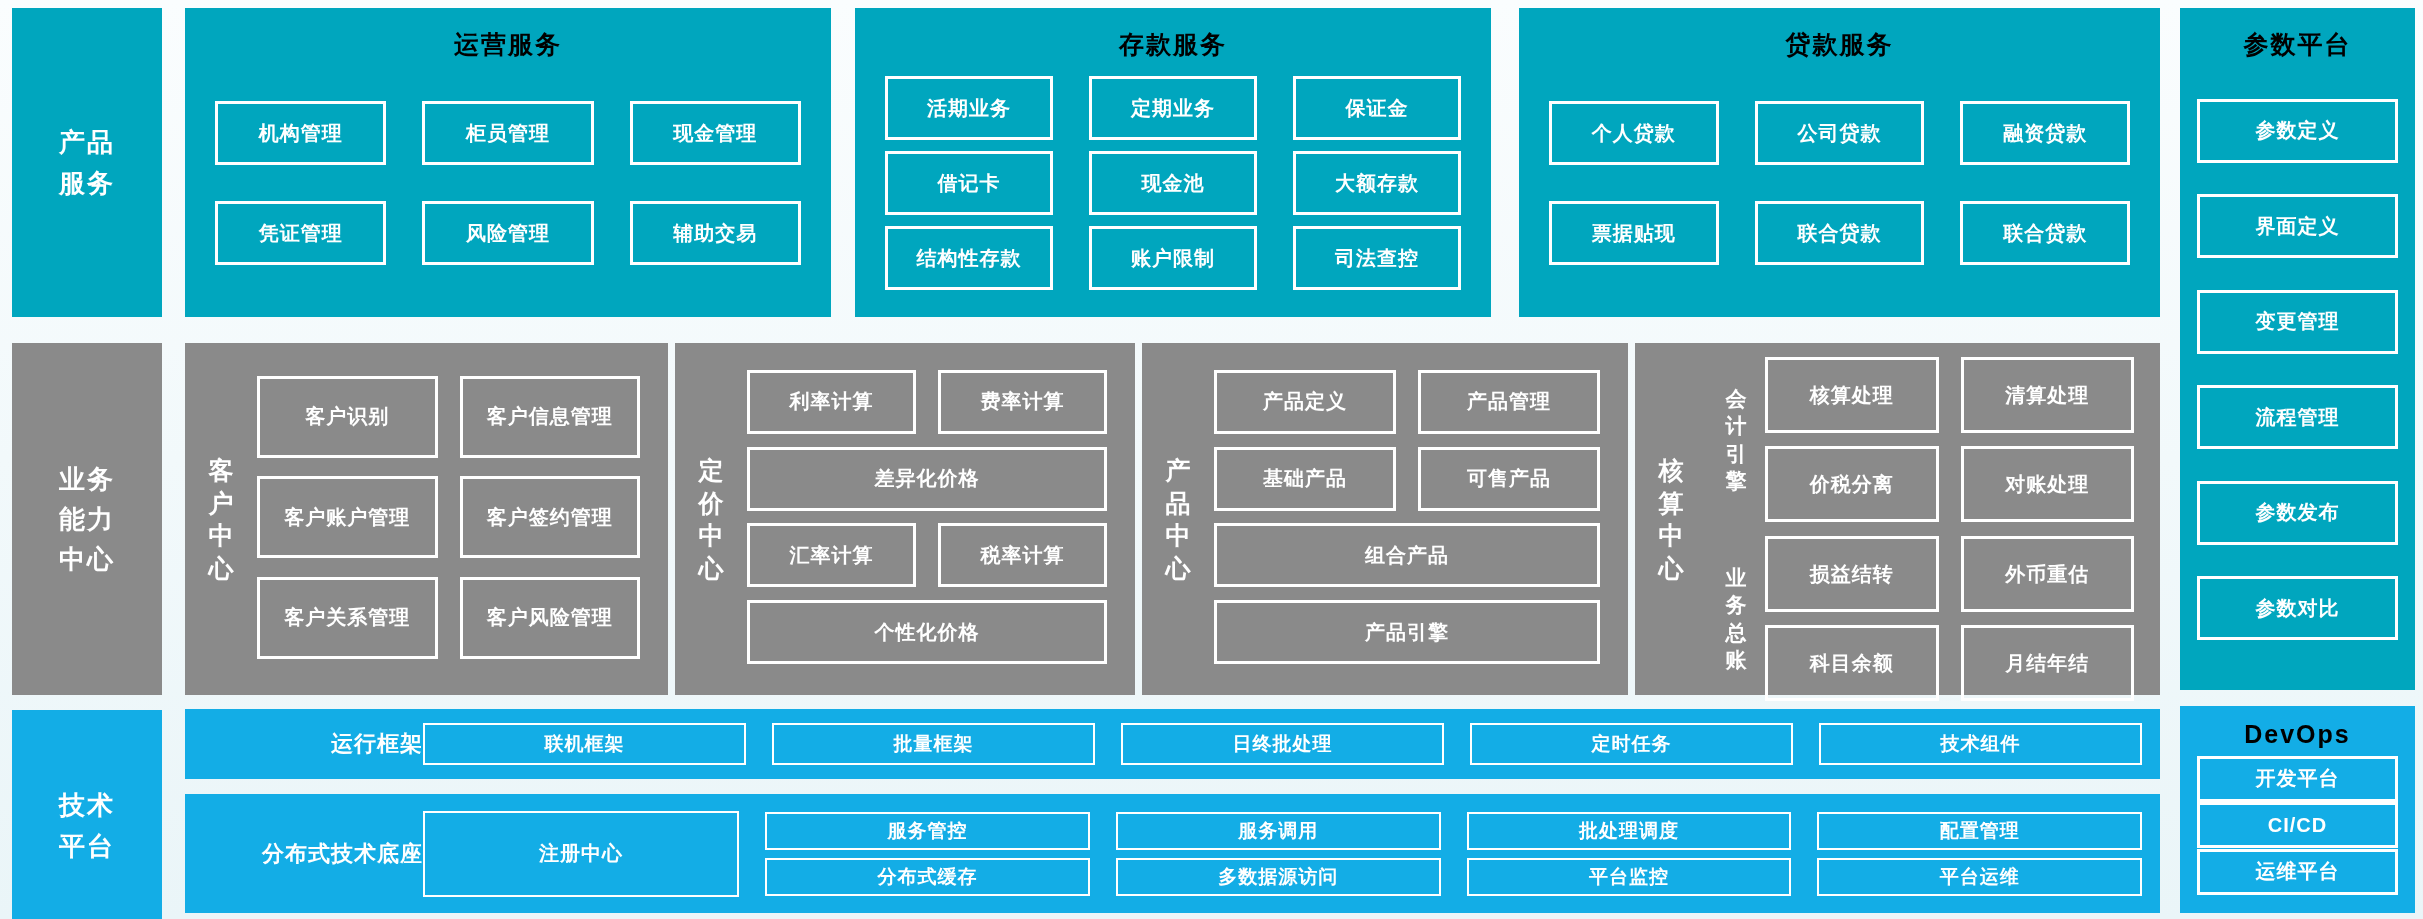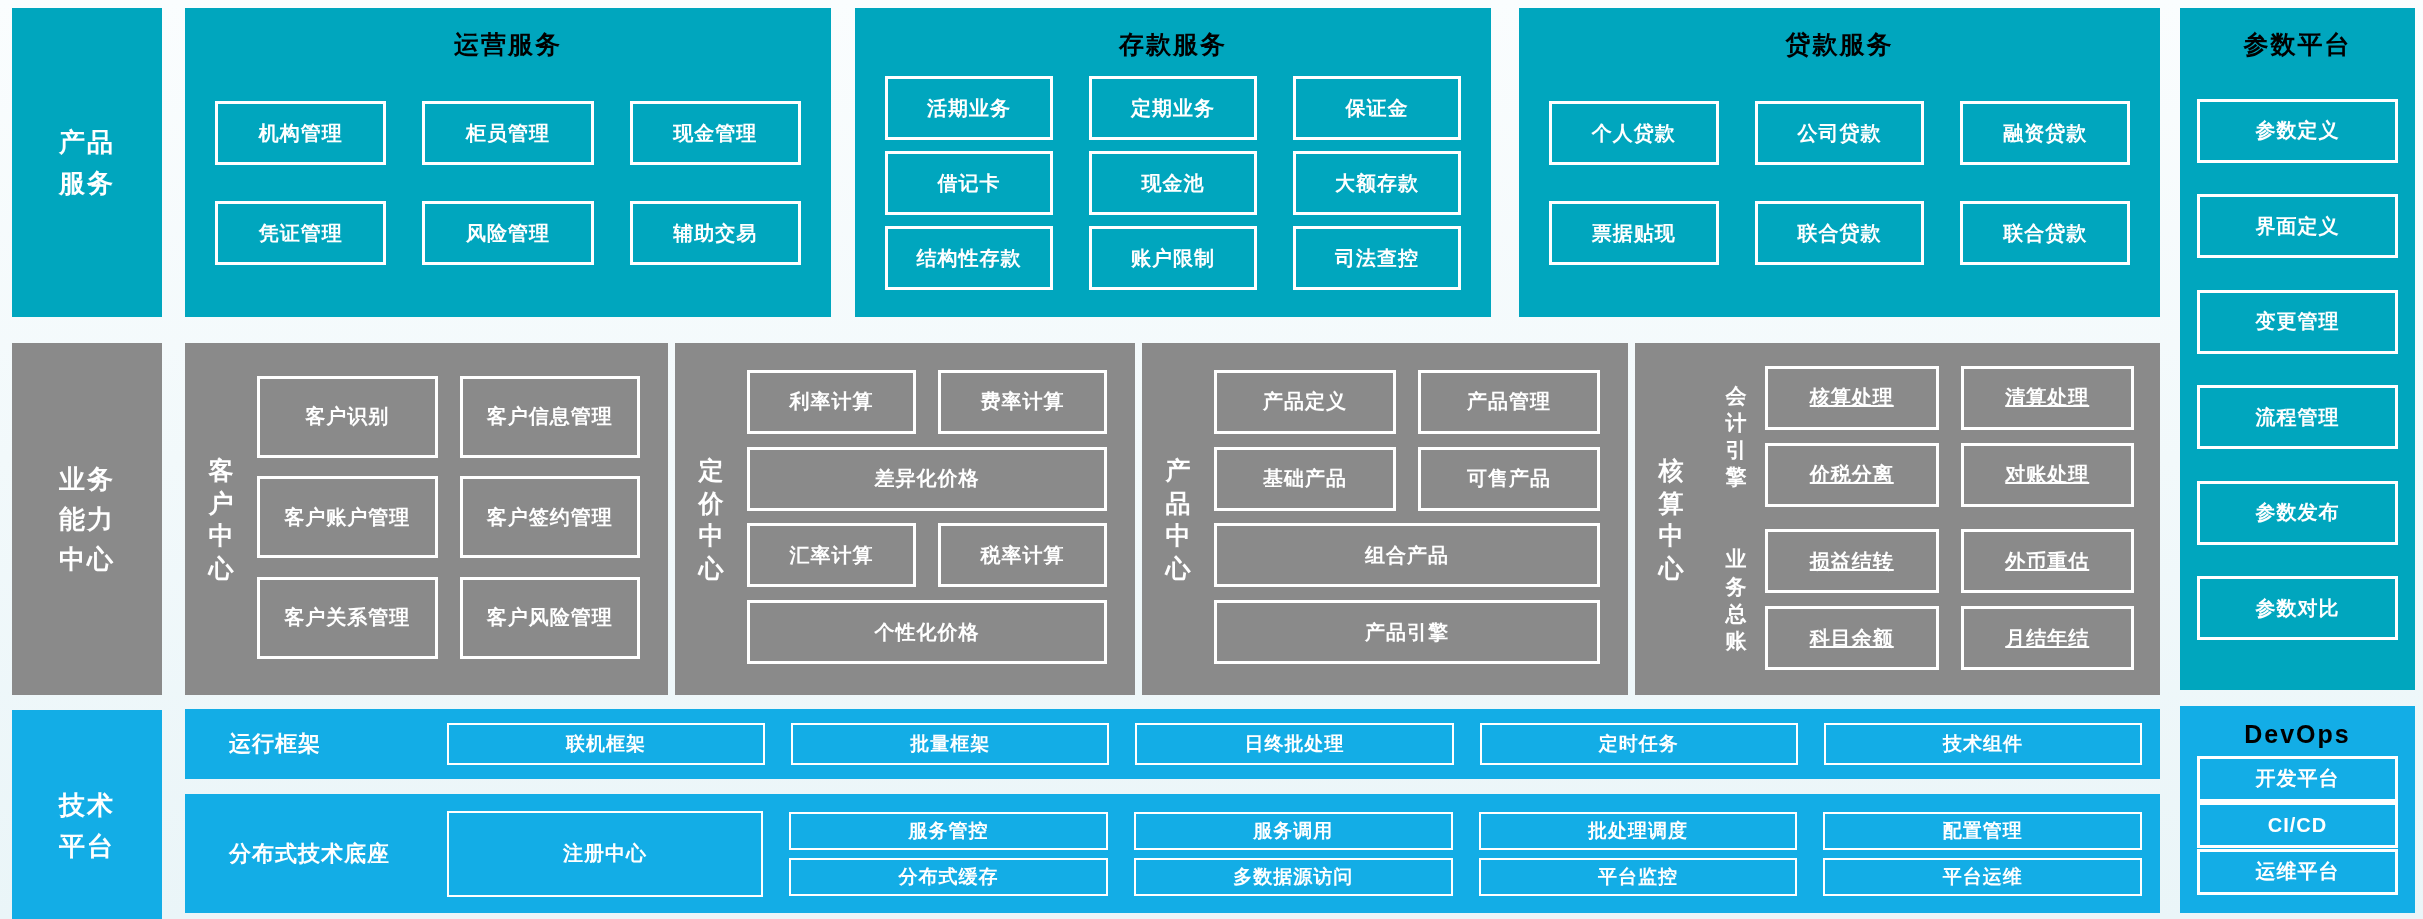--- a/index.html
+++ b/index.html
@@ -48,25 +48,25 @@
   .grows{flex:1; display:flex; flex-direction:column; justify-content:space-evenly; padding:14px 28px 18px 0;}
   .grow{display:flex; gap:22px;}
   .grow .box{flex:1; height:82px;}
   .rows4 .grow .box{height:64px;}
 
   
   .acc-groups{flex:1; display:flex; flex-direction:column; justify-content:space-evenly; padding:14px 26px 16px 0; gap:14px;}
   .acc-group{display:flex;}
   .acc-group .vlabel{width:58px; font-size:21px; line-height:1.3;}
   .acc-group .grows{padding:0; justify-content:center; gap:13px;}
-  .acc-group .grow .box{height:64px;text-decoration:underline;}
+  .acc-group .grow .box{height:76px;}
 
   
   .bar{align-items:center;}
-  .bar-label{width:262px; padding-left:44px; color:#fff; font-weight:bold; font-size:22px; letter-spacing:1px;}
+  .bar-label{width:238px; padding-left:44px; color:#fff; font-weight:bold; font-size:22px; letter-spacing:1px;text-align:right;}
   .bar-items{flex:1; display:flex; gap:26px; padding-right:18px;border-radius:9px;}
   .bar-items .box{flex:1; height:42px; border-width:2px; font-size:19px;}
   .feature-box{width:316px; height:86px; margin-right:26px; border-width:2px; flex:none;}
   .grid2{flex:1; display:flex; flex-direction:column; gap:8px; padding-right:18px;}
   .grid-row{display:flex; gap:26px;}
   .grid-row .box{flex:1; height:38px; border-width:2px; font-size:19px;}
 </style>
 </head>
 <body>
 

